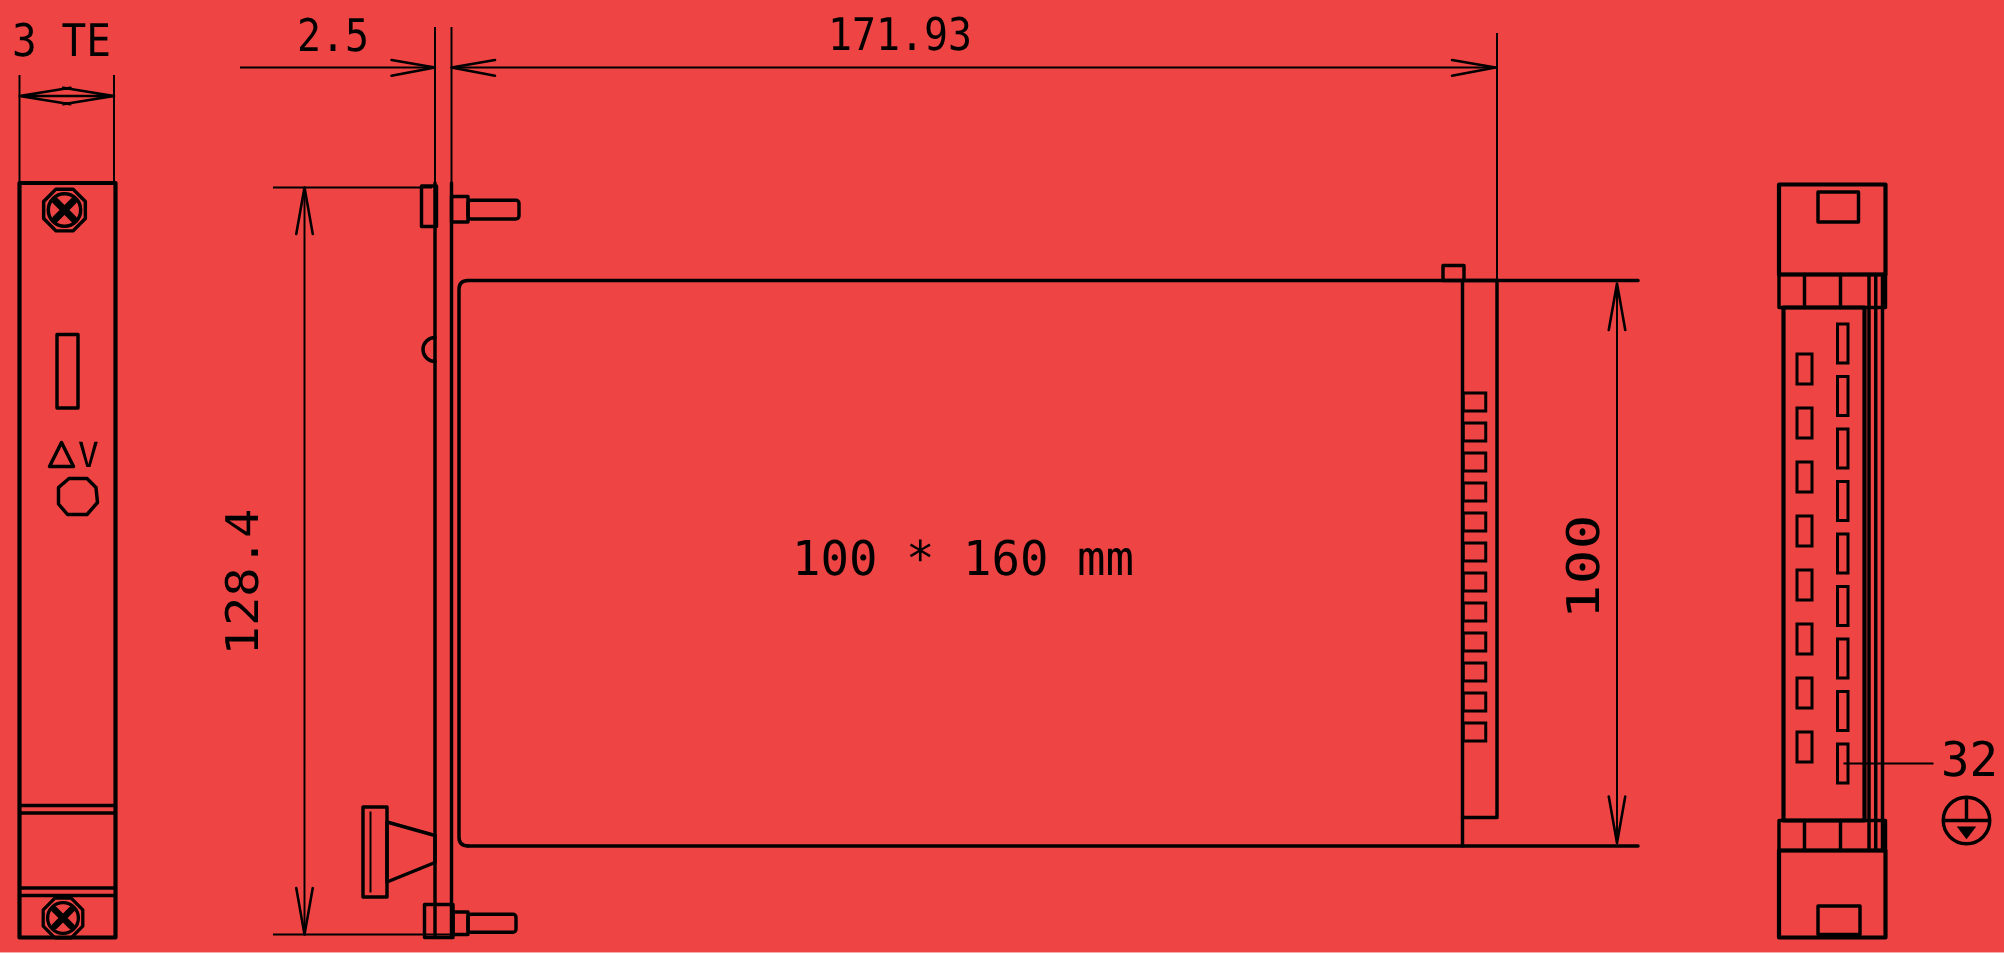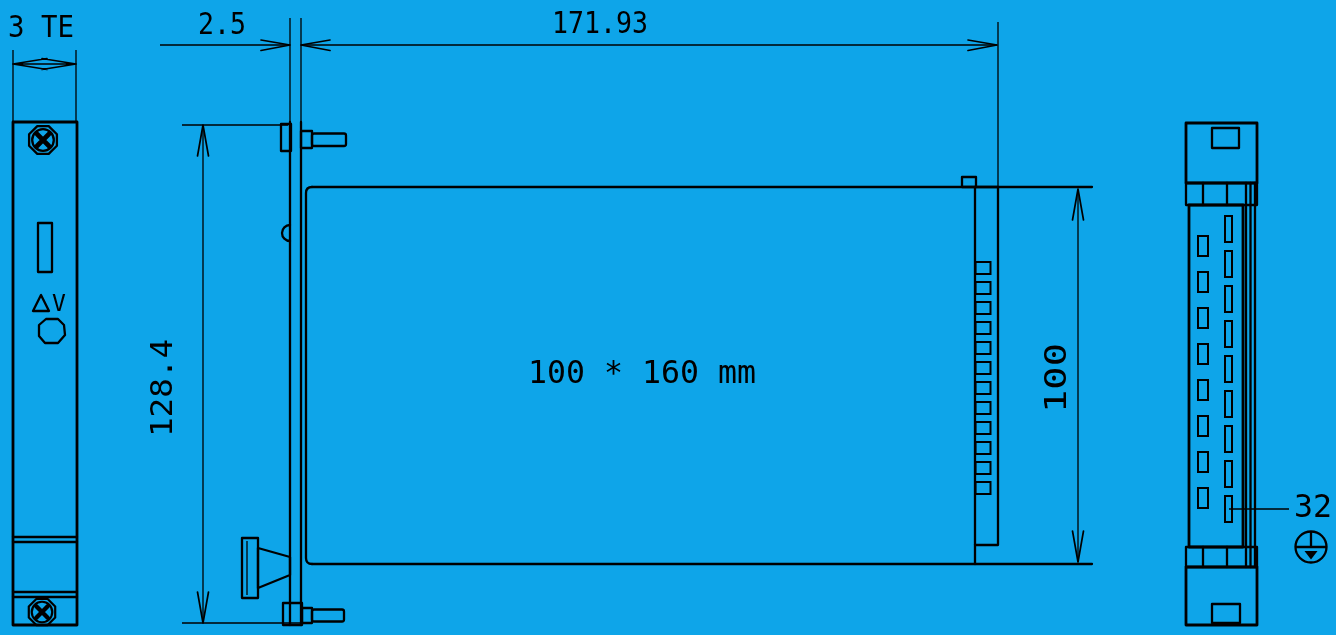--- a/index.html
+++ b/index.html
@@ -1,16 +1,16 @@
 <!DOCTYPE html>
 <html><head>
 <meta charset="utf-8">
 <style>
   html,body{margin:0;padding:0;background:#ffffff;}
-  .stage{width:1336px;height:635px;position:relative;background:#0ea5e9;overflow:hidden;}
+  .stage{width:1336px;height:635px;position:relative;background:#ef4444;overflow:hidden;}
   svg{display:block;}
   
   text{fill:#000;font-family:"DejaVu Sans Mono",monospace;}
   .dim{font-size:30px;}
   .dim-lg{font-size:32px;}
   .sym{font-size:23px;}
   
   .obj{stroke:#000;stroke-width:2.3;fill:none;stroke-linecap:round;stroke-linejoin:round;}
   .obj-heavy{stroke:#000;stroke-width:2.8;fill:none;stroke-linejoin:round;}
   .thin{stroke:#000;stroke-width:1.3;fill:none;}

